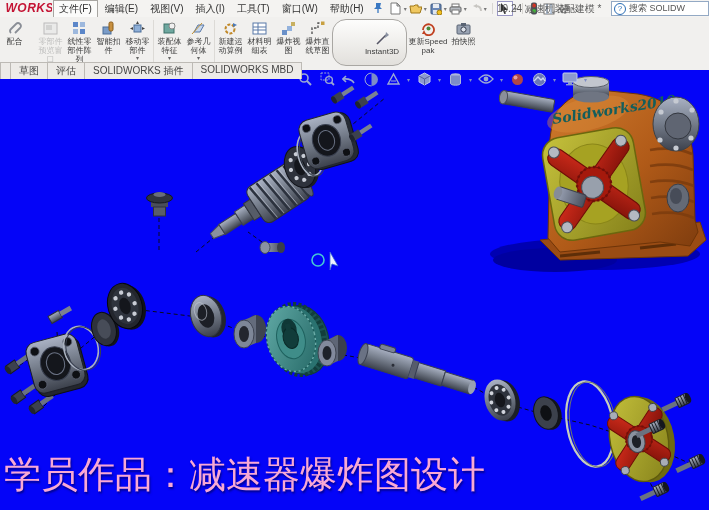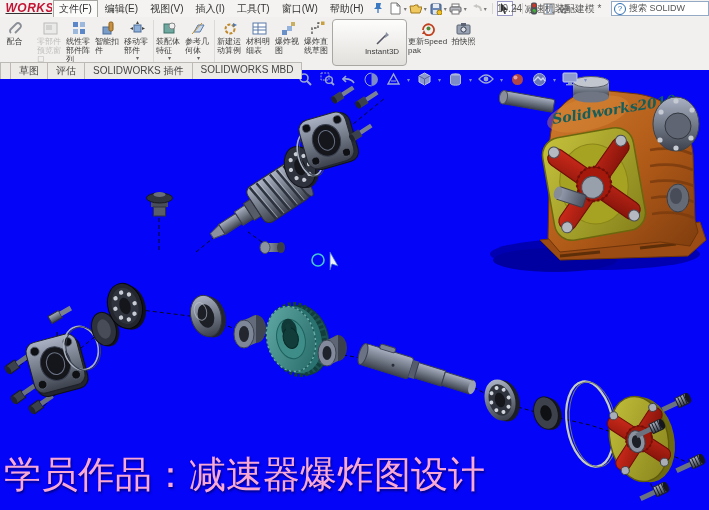--- a/index.html
+++ b/index.html
@@ -2,48 +2,48 @@
 <html><head>
 <meta charset="utf-8">
 <style>
   html,body{margin:0;padding:0;background:#222;}
   .app{position:relative;width:709px;height:510px;overflow:hidden;
        font-family:"Liberation Sans","DejaVu Sans",sans-serif;background:#f1f0ee;}
 
   
   .menubar{position:absolute;left:0;top:0;width:709px;height:17px;background:#f4f3f1;
            display:flex;align-items:center;font-size:10px;color:#333;border-bottom:1px solid #e3e1de;}
-  .logo{width:52px;height:15px;overflow:hidden;flex:0 0 52px;text-decoration:underline;}
+  .logo{width:52px;height:15px;overflow:hidden;flex:0 0 52px;}
   .logo span{display:block;text-align:right;font-style:italic;font-weight:bold;
              color:#c41434;font-size:12px;letter-spacing:.5px;transform:translateX(2px);}
   .mitem{padding:1px 5px;margin:0 1px;white-space:nowrap;cursor:default;}
   .mitem.focus{border:1px solid #a8a6a2;background:#fbfbfa;}
   .pin{margin:0 6px 0 3px;}
   .qat{display:flex;align-items:center;gap:1px;}
   .qic{width:14px;height:13px;display:inline-flex;align-items:center;justify-content:center;}
   .dda{font-size:6px;color:#777;margin:0 1px 0 0;}
   .qsep{width:1px;height:11px;background:#d8d6d2;margin:0 3px;}
   .doctitle{position:absolute;left:497px;top:2px;font-size:10px;color:#5a5a5a;white-space:nowrap;}
   .searchbox{position:absolute;right:0;top:1px;width:94px;height:13px;background:#fff;
              border:1px solid #93a9c4;display:flex;align-items:center;font-size:9px;color:#555;
              padding-left:2px;gap:3px;white-space:nowrap;overflow:hidden;}
   .helpdot{width:10px;height:10px;border-radius:50%;border:1px solid #2a6db5;color:#2a6db5;
            font-size:8px;line-height:10px;text-align:center;flex:0 0 10px;}
 
   
   .ribbon{position:absolute;left:0;top:17px;width:709px;height:53px;background:#f1f0ee;
           border-bottom:1px solid #d5d3cf;display:flex;align-items:flex-start;padding-top:2px;}
   .rbtn{display:flex;flex-direction:column;align-items:center;width:27px;padding:1px 1px 0 1px;
-        font-size:8px;line-height:9px;color:#3c3c3c;cursor:default;}
+        font-size:8px;line-height:9px;color:#3c3c3c;text-align:center;cursor:default;}
   .rbtn .ric{height:17px;display:flex;align-items:center;justify-content:center;}
   .rbtn .rlbl{word-break:break-all;}
   .rbtn.dis{color:#b0aeaa;filter:grayscale(1);opacity:.75;margin-left:7px;}
   .rbtn.wide{width:46px;}
   .rbtn.mid{width:40px;}
-  .rbtn.active{background:linear-gradient(#fdfdfc,#e2e0dc);border:1px solid #a9a7a3;border-radius:4px;
+  .rbtn.active{background:linear-gradient(#fdfdfc,#e2e0dc);border:1px solid #a9a7a3;border-radius:14px;
                justify-content:center;height:44px;padding-left:26px;}
   .rbtn .dd{font-size:6px;color:#666;line-height:6px;}
   .rsep{width:1px;height:44px;background:#dcdad6;margin:1px 1px;}
 
   
   .tabs{position:absolute;left:0;top:62px;height:17px;display:flex;z-index:6;font-size:10px;color:#444;}
   .tab{background:#edebe8;border:1px solid #bdbab5;border-bottom:none;padding:1px 8px 0 8px;
        white-space:nowrap;margin-right:-1px;}
   .tab.sliver{width:9px;padding:0;}
 

